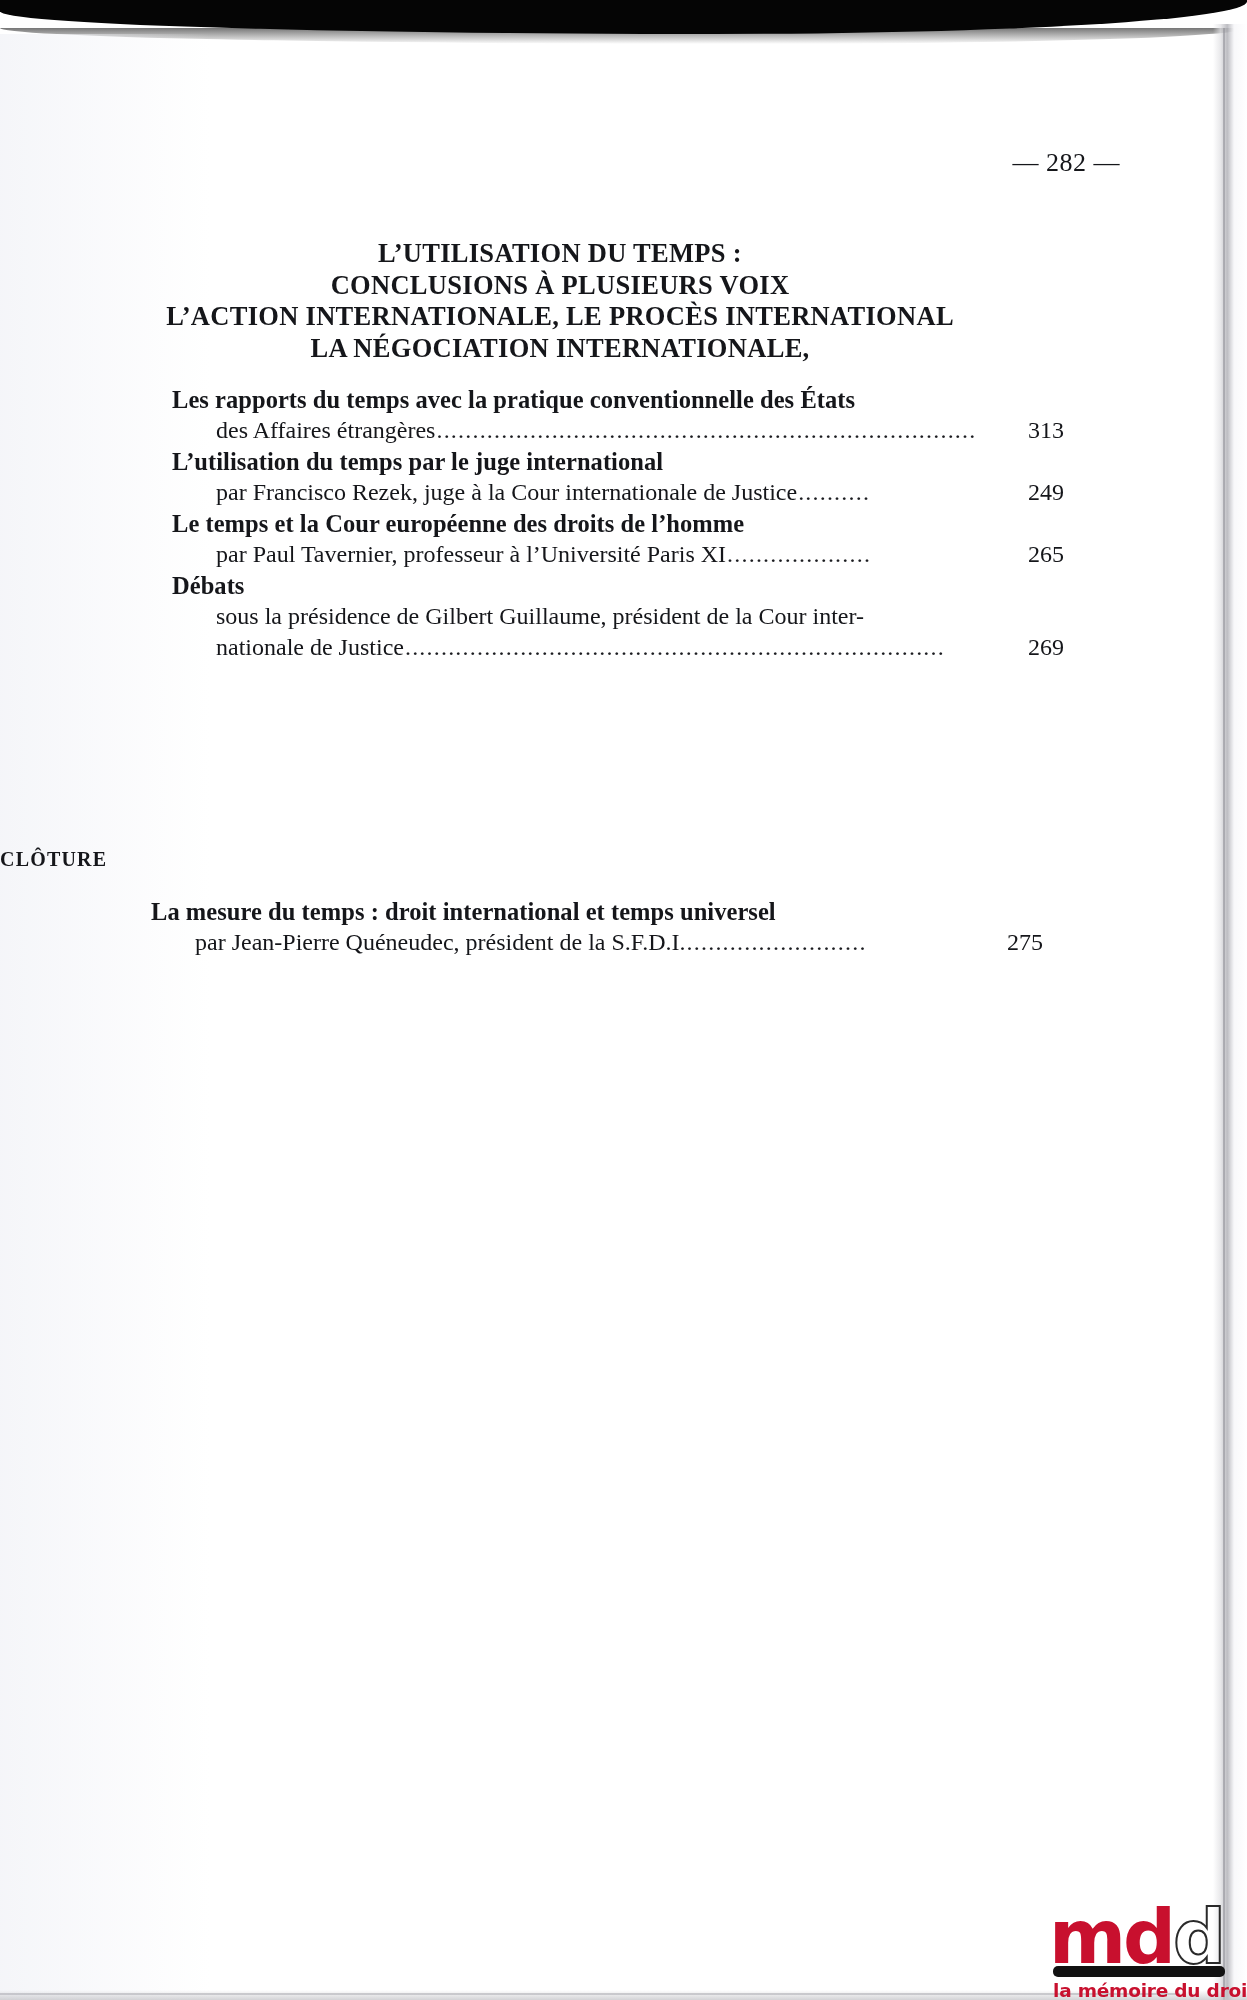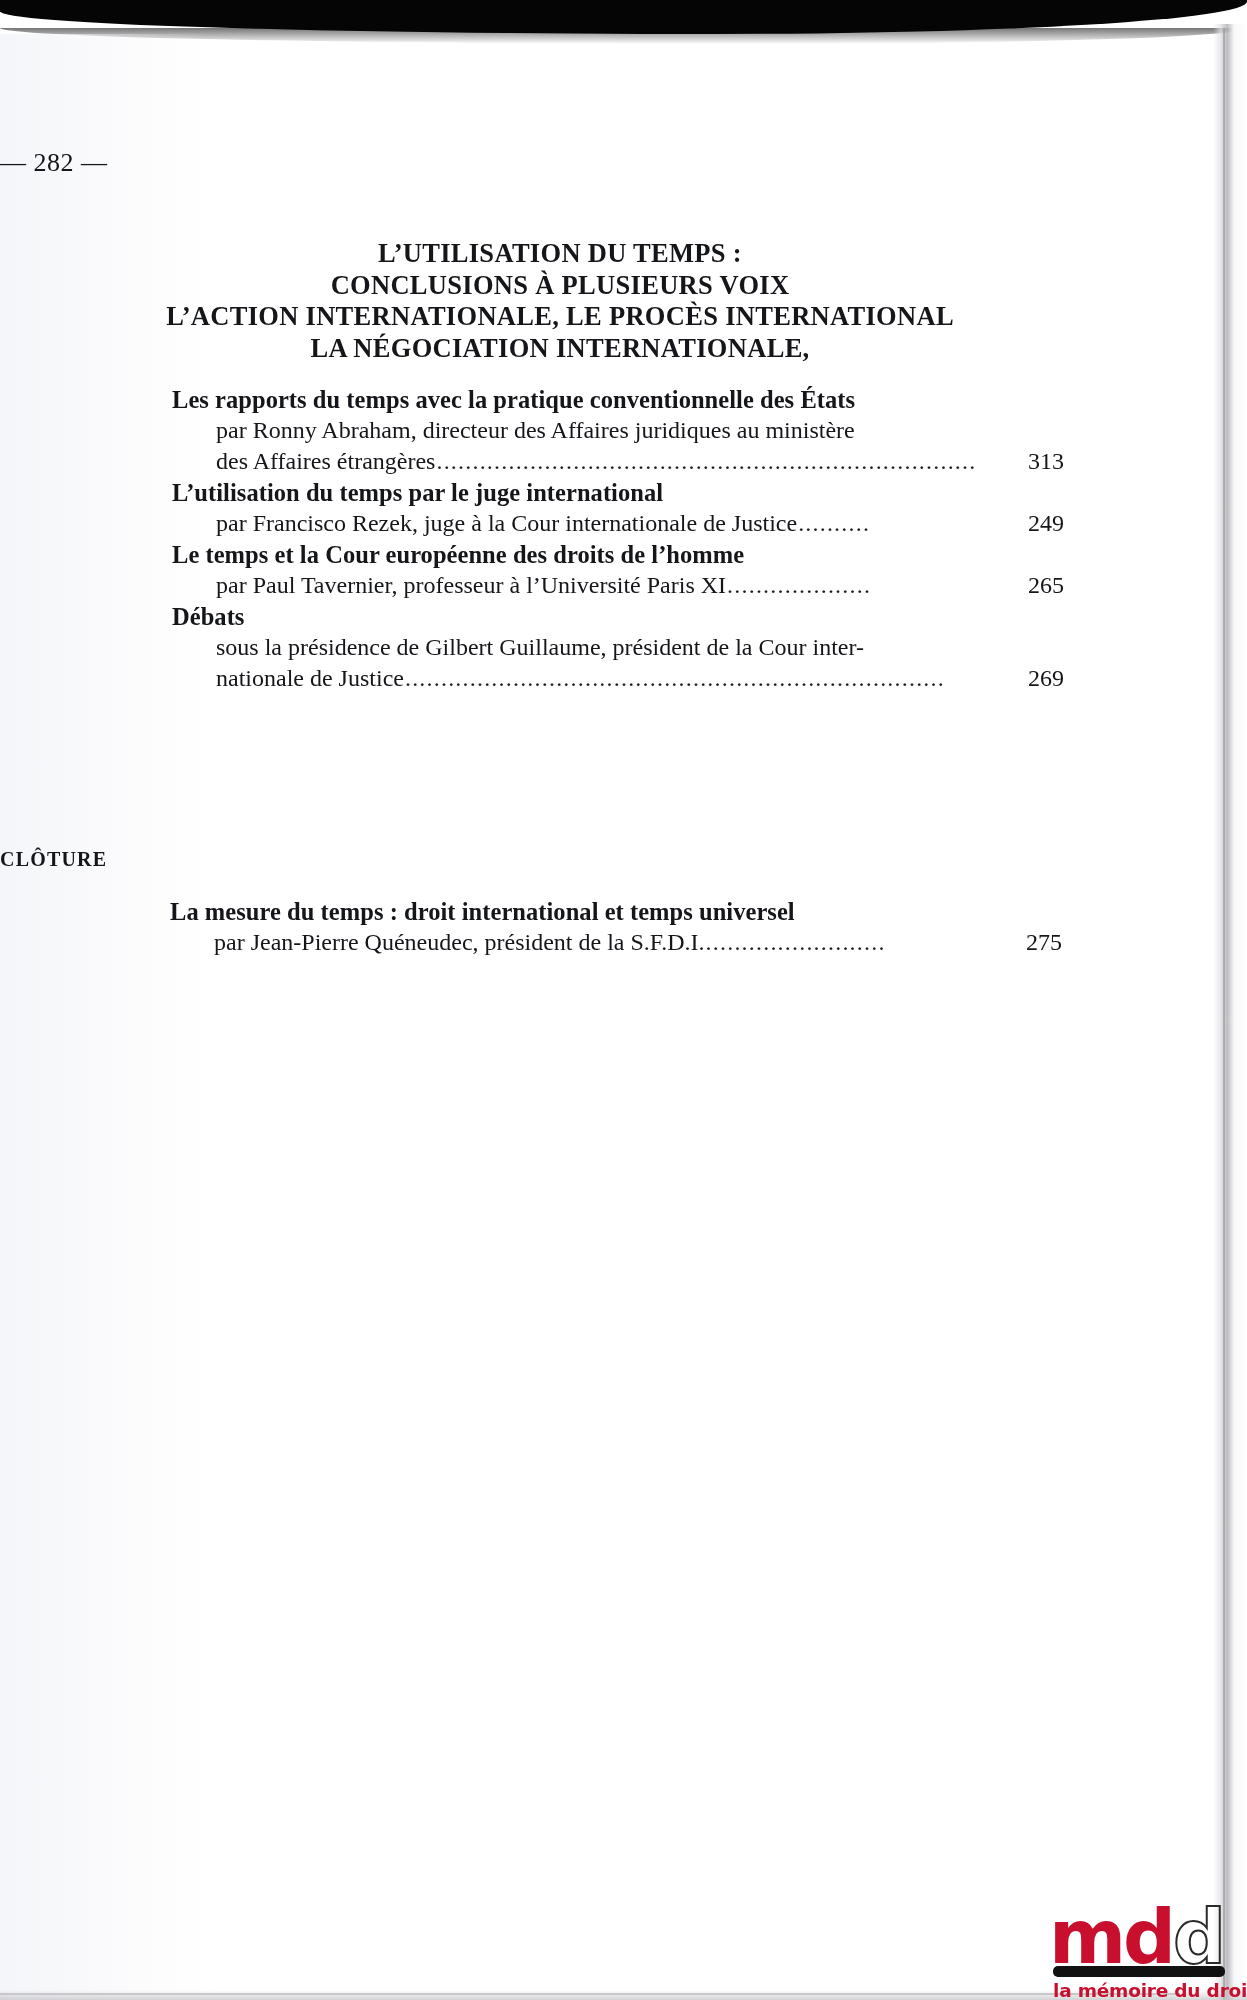--- a/index.html
+++ b/index.html
@@ -77,21 +77,21 @@
     position: absolute;
     top: 0; left: 0;
     width: 1247px; height: 2000px;
   }
 
   .folio {
     position: absolute;
     top: 148px;
     left: 0;
     width: 1120px;
-    text-align: left;
+    text-align: right;
     font-size: 26px;
     letter-spacing: 0.5px;
   }
 
   .main-title {
     position: absolute;
     top: 238px;
     left: 0;
     width: 1120px;
     text-align: center;
@@ -155,21 +155,21 @@
     width: 1120px;
     text-align: left;
     font-weight: bold;
     font-size: 20px;
     letter-spacing: 1.2px;
   }
 
   .cloture-block {
     position: absolute;
     top: 896px;
-    left: 170px;
+    left: 151px;
     width: 920px;
   }
 
   
   .logo {
     position: absolute;
     right: 6px;
     bottom: 0px;
     width: 196px;
     height: 96px;
@@ -226,25 +226,20 @@
     <div class="tline">L’UTILISATION DU TEMPS :</div>
     <div class="tline">CONCLUSIONS À PLUSIEURS VOIX</div>
     <div class="tline">L’ACTION INTERNATIONALE, LE PROCÈS INTERNATIONAL</div>
     <div class="tline">LA NÉGOCIATION INTERNATIONALE,</div>
   </div>
 
   <div class="toc">
 
     <div class="entry">
       <div class="entry-title">Les rapports du temps avec la pratique conventionnelle des États</div>
-      <div class="entry-line nolead">
-        <span class="txt">par Ronny Abraham, directeur des Affaires juridiques au ministère</span>
-        <span class="leader"></span>
-        <span class="pg"></span>
-      </div>
       <div class="entry-line cont">
         <span class="txt">des Affaires étrangères</span>
         <span class="leader">...........................................................................</span>
         <span class="pg">313</span>
       </div>
     </div>
 
 
     <div class="entry">
       <div class="entry-title">L’utilisation du temps par le juge international</div>

